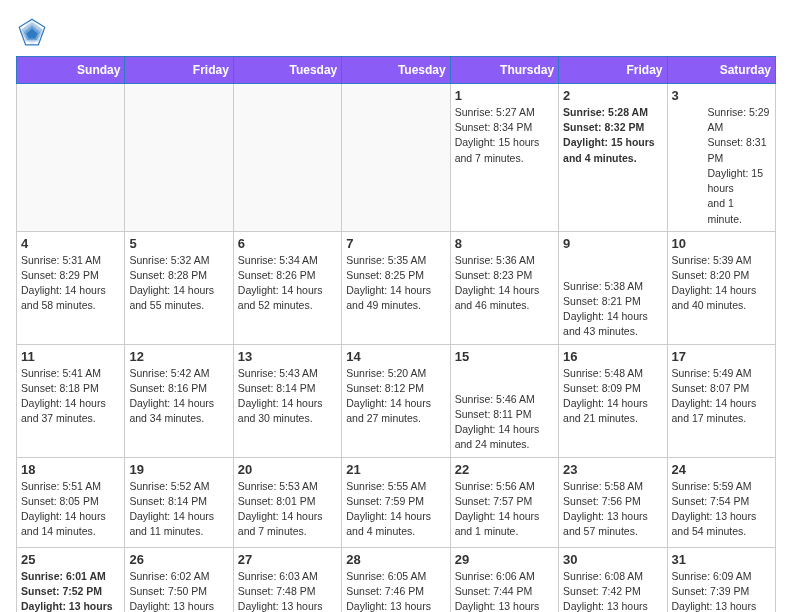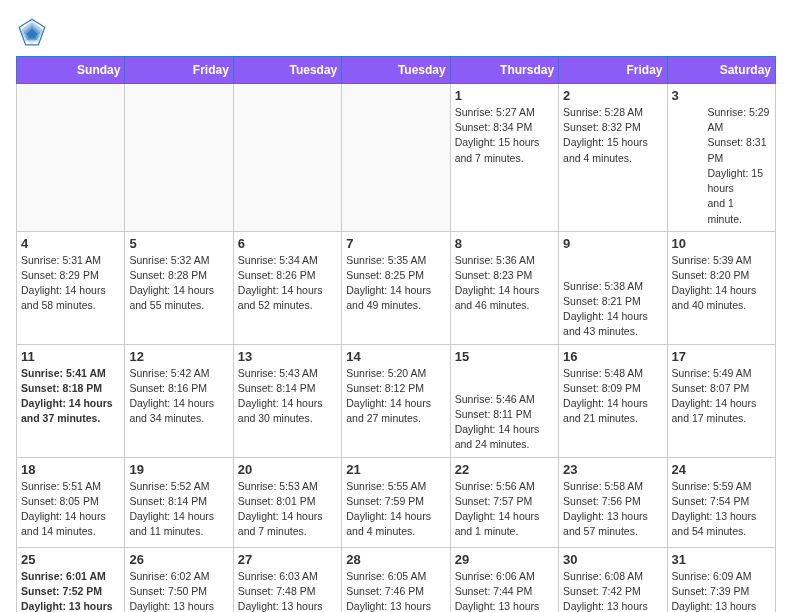--- a/index.html
+++ b/index.html
@@ -130,21 +130,21 @@
         <td class="empty"></td>
         <td>
           <div class="day-num">1</div>
           <div class="day-info" style="white-space: pre-line;">Sunrise: 5:27 AM
 Sunset: 8:34 PM
 Daylight: 15 hours
 and 7 minutes.</div>
         </td>
         <td>
           <div class="day-num">2</div>
-          <div class="day-info" style="white-space: pre-line;">Sunrise: 5:28 AM
+          <div class="day-info" style="white-space: pre-line; font-weight: bold;">Sunrise: 5:28 AM
 Sunset: 8:32 PM
 Daylight: 15 hours
 and 4 minutes.</div>
         </td>
         <td>
           <div class="day-num">3</div>
           <div class="day-info" style="white-space: pre-line; margin-left: 36px;">Sunrise: 5:29 AM
 Sunset: 8:31 PM
 Daylight: 15 hours
 and 1 minute.</div>
@@ -197,21 +197,21 @@
           <div class="day-num">10</div>
           <div class="day-info" style="white-space: pre-line;">Sunrise: 5:39 AM
 Sunset: 8:20 PM
 Daylight: 14 hours
 and 40 minutes.</div>
         </td>
       </tr>
       <tr class="week-row">
         <td>
           <div class="day-num">11</div>
-          <div class="day-info" style="white-space: pre-line; font-weight: bold;">Sunrise: 5:41 AM
+          <div class="day-info" style="white-space: pre-line;">Sunrise: 5:41 AM
 Sunset: 8:18 PM
 Daylight: 14 hours
 and 37 minutes.</div>
         </td>
         <td>
           <div class="day-num">12</div>
           <div class="day-info" style="white-space: pre-line;">Sunrise: 5:42 AM
 Sunset: 8:16 PM
 Daylight: 14 hours
 and 34 minutes.</div>

